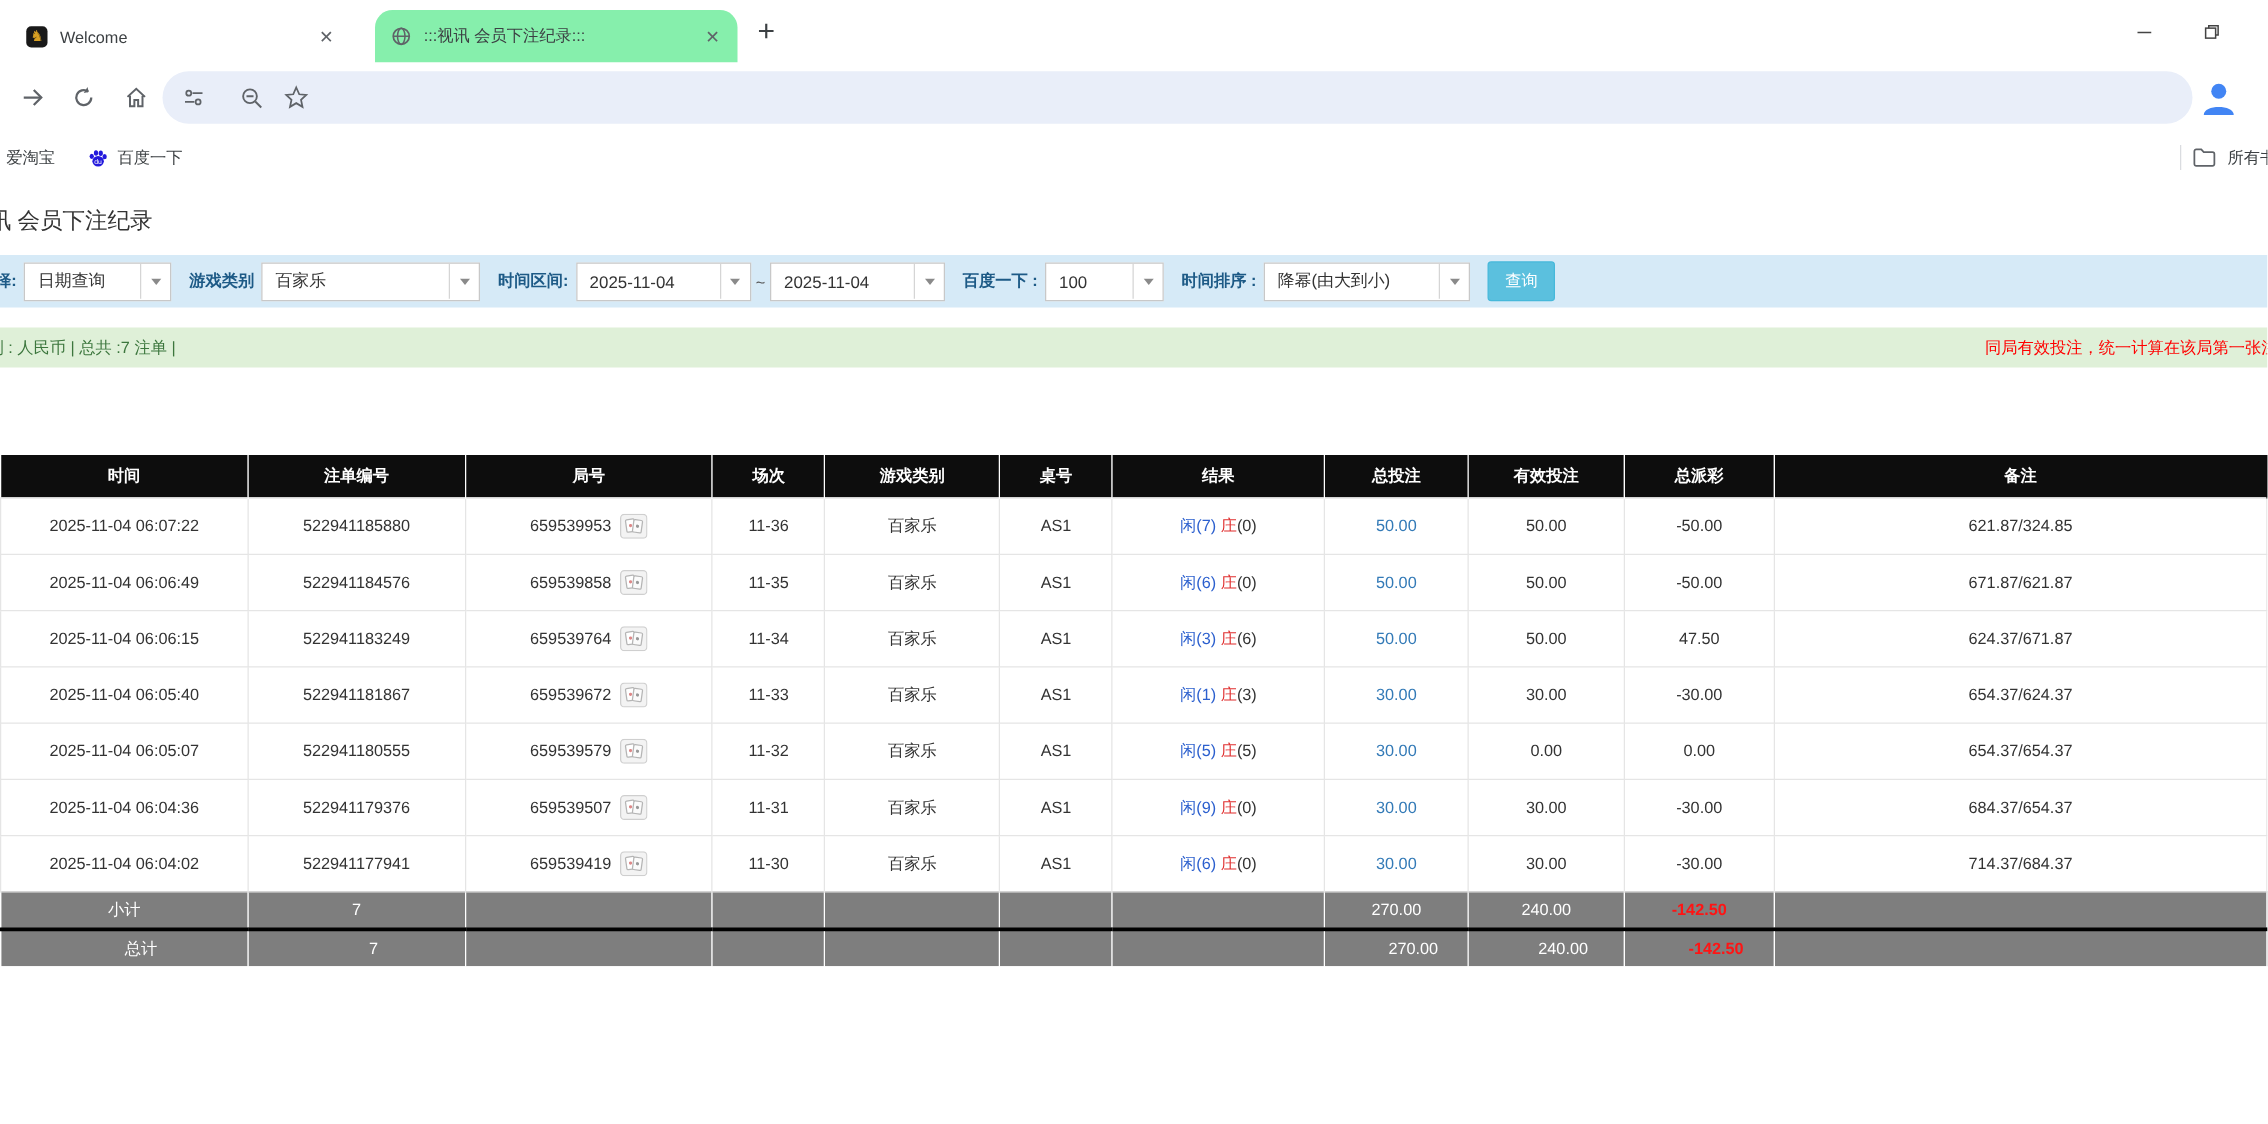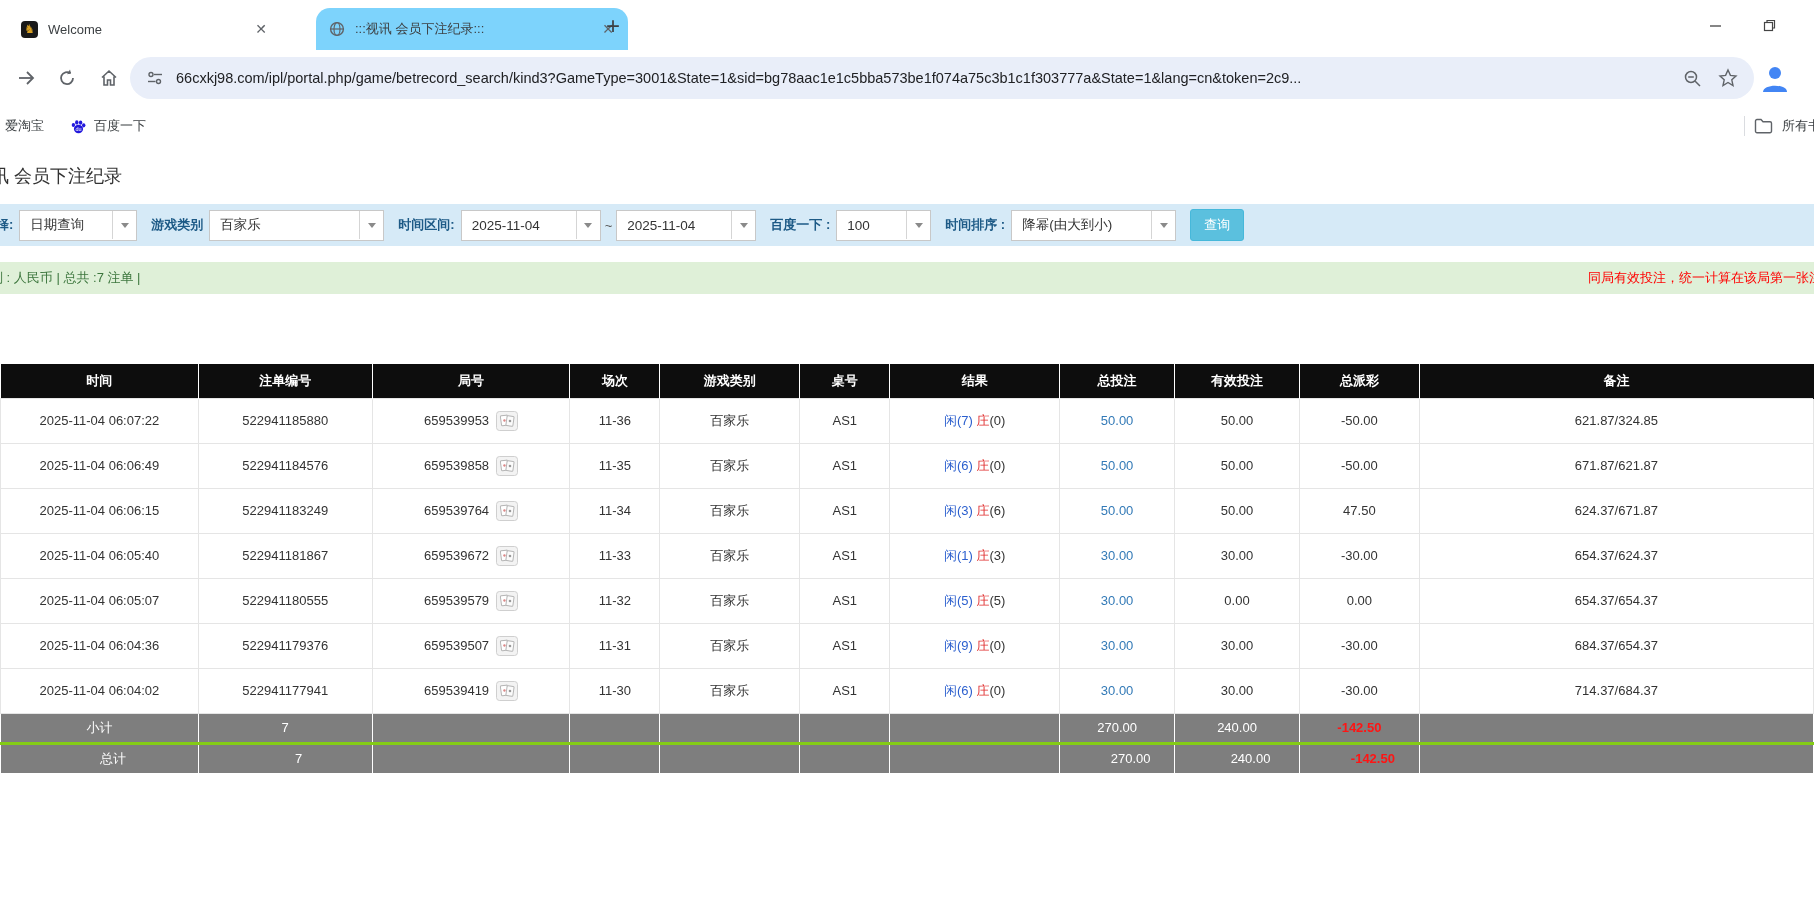--- a/index.html
+++ b/index.html
@@ -6,21 +6,21 @@
   html,body { margin:0; padding:0; }
   body {
     width:1814px; height:899px; overflow:hidden; position:relative;
     background:#fff; font-family:"Liberation Sans","DejaVu Sans",sans-serif;
   }
   
   .tabstrip { position:relative; height:50px; background:#fff; }
   .tab { position:absolute; top:8px; height:42px; display:flex; align-items:center;
          padding:0 12px; }
   .tab.inactive { left:9px; width:272px; }
-  .tab.active { left:316px; width:312px; background:#7dd3fc; border-radius:14px 14px 0 0; }
+  .tab.active { left:300px; width:290px; background:#86efac; border-radius:14px 14px 0 0; }
   .favicon { width:17px; height:17px; flex:0 0 auto; margin-right:10px; display:flex;
              align-items:center; justify-content:center; }
   .fav-dark { width:17px; height:17px; background:#191919; border-radius:4px; color:#d8a023;
               font-size:12px; line-height:17px; text-align:center; }
   .tab-title { flex:1; font-size:13px; color:#3c4043; white-space:nowrap; overflow:hidden; }
   .tab-close { color:#5f6368; font-size:14px; padding:0 2px; cursor:default; }
   .newtab { position:absolute; left:606px; top:12px; font-size:24px; font-weight:300; color:#3c4043; }
   .winbtn { position:absolute; top:12px; width:26px; height:26px; display:flex;
             align-items:center; justify-content:center; color:#444; }
   .toolbar { position:relative; height:56px; background:#fff; }
@@ -67,21 +67,21 @@
   .bettable td { font-size:13px; color:#333; text-align:center; height:45px;
                  border:1px solid #e5e5e5; background:#fff; }
   .round-cell-inner { display:inline-flex; align-items:center; gap:7px; }
   .bet-link { color:#337ab7; }
   .res-player { color:#2b5fce; }
   .res-banker { color:#e03030; }
   .res-num { color:#333; }
   .neg { color:#fe0000; }
   tr.footer-row td { background:#7e7e7e; color:#fff; border:1px solid #fff; height:30px; }
   tr.footer-row td.neg { color:#ff1414; font-weight:bold; }
-  tr.total-row td { border-top:3px solid #84cc16;padding-left:28px; }
+  tr.total-row td { border-top:3px solid #000000;padding-left:28px; }
   svg { display:block; }
 </style>
 </head>
 <body>
 
 <div class="tabstrip">
   <div class="tab inactive">
     <span class="favicon">
       <span class="fav-dark">♞</span>
     </span>
@@ -134,21 +134,20 @@
   </span>
   <div class="omnibox">
     <span class="ombx-icon" style="margin:0 12px 0 0;">
       <svg width="18" height="18" viewBox="0 0 18 18" fill="none">
           <circle cx="5" cy="5.5" r="2" stroke="#5f6368" stroke-width="1.4"></circle>
           <line x1="8" y1="5.5" x2="16" y2="5.5" stroke="#5f6368" stroke-width="1.4"></line>
           <circle cx="12.5" cy="12.5" r="2" stroke="#5f6368" stroke-width="1.4"></circle>
           <line x1="2" y1="12.5" x2="9.5" y2="12.5" stroke="#5f6368" stroke-width="1.4"></line>
         </svg>
     </span>
-    <span class="url-text">66cxkj98.com/ipl/portal.php/game/betrecord_search/kind3?GameType=3001&amp;State=1&amp;sid=bg78aac1e1c5bba573be1f074a75c3b1c1f303777a&amp;State=1&amp;lang=cn&amp;token=2c9...</span>
     <span class="ombx-icon">
       <svg width="19" height="19" viewBox="0 0 19 19" fill="none">
           <circle cx="8" cy="8" r="5.5" stroke="#5f6368" stroke-width="1.5"></circle>
           <line x1="12.2" y1="12.2" x2="17" y2="17" stroke="#5f6368" stroke-width="1.5"></line>
           <line x1="5.2" y1="8" x2="10.8" y2="8" stroke="#5f6368" stroke-width="1.5"></line>
         </svg>
     </span>
     <span class="ombx-icon">
       <svg width="20" height="20" viewBox="0 0 20 20" fill="none">
           <path d="M10 2 L12.4 7.4 L18 8 L13.8 11.8 L15 17.5 L10 14.5 L5 17.5 L6.2 11.8 L2 8 L7.6 7.4 Z" stroke="#5f6368" stroke-width="1.4" fill="none"></path>

